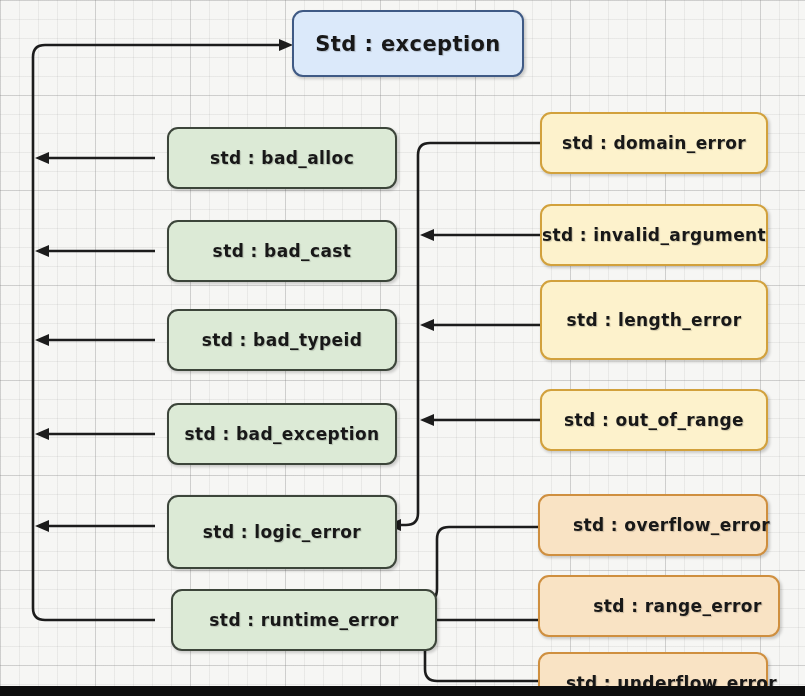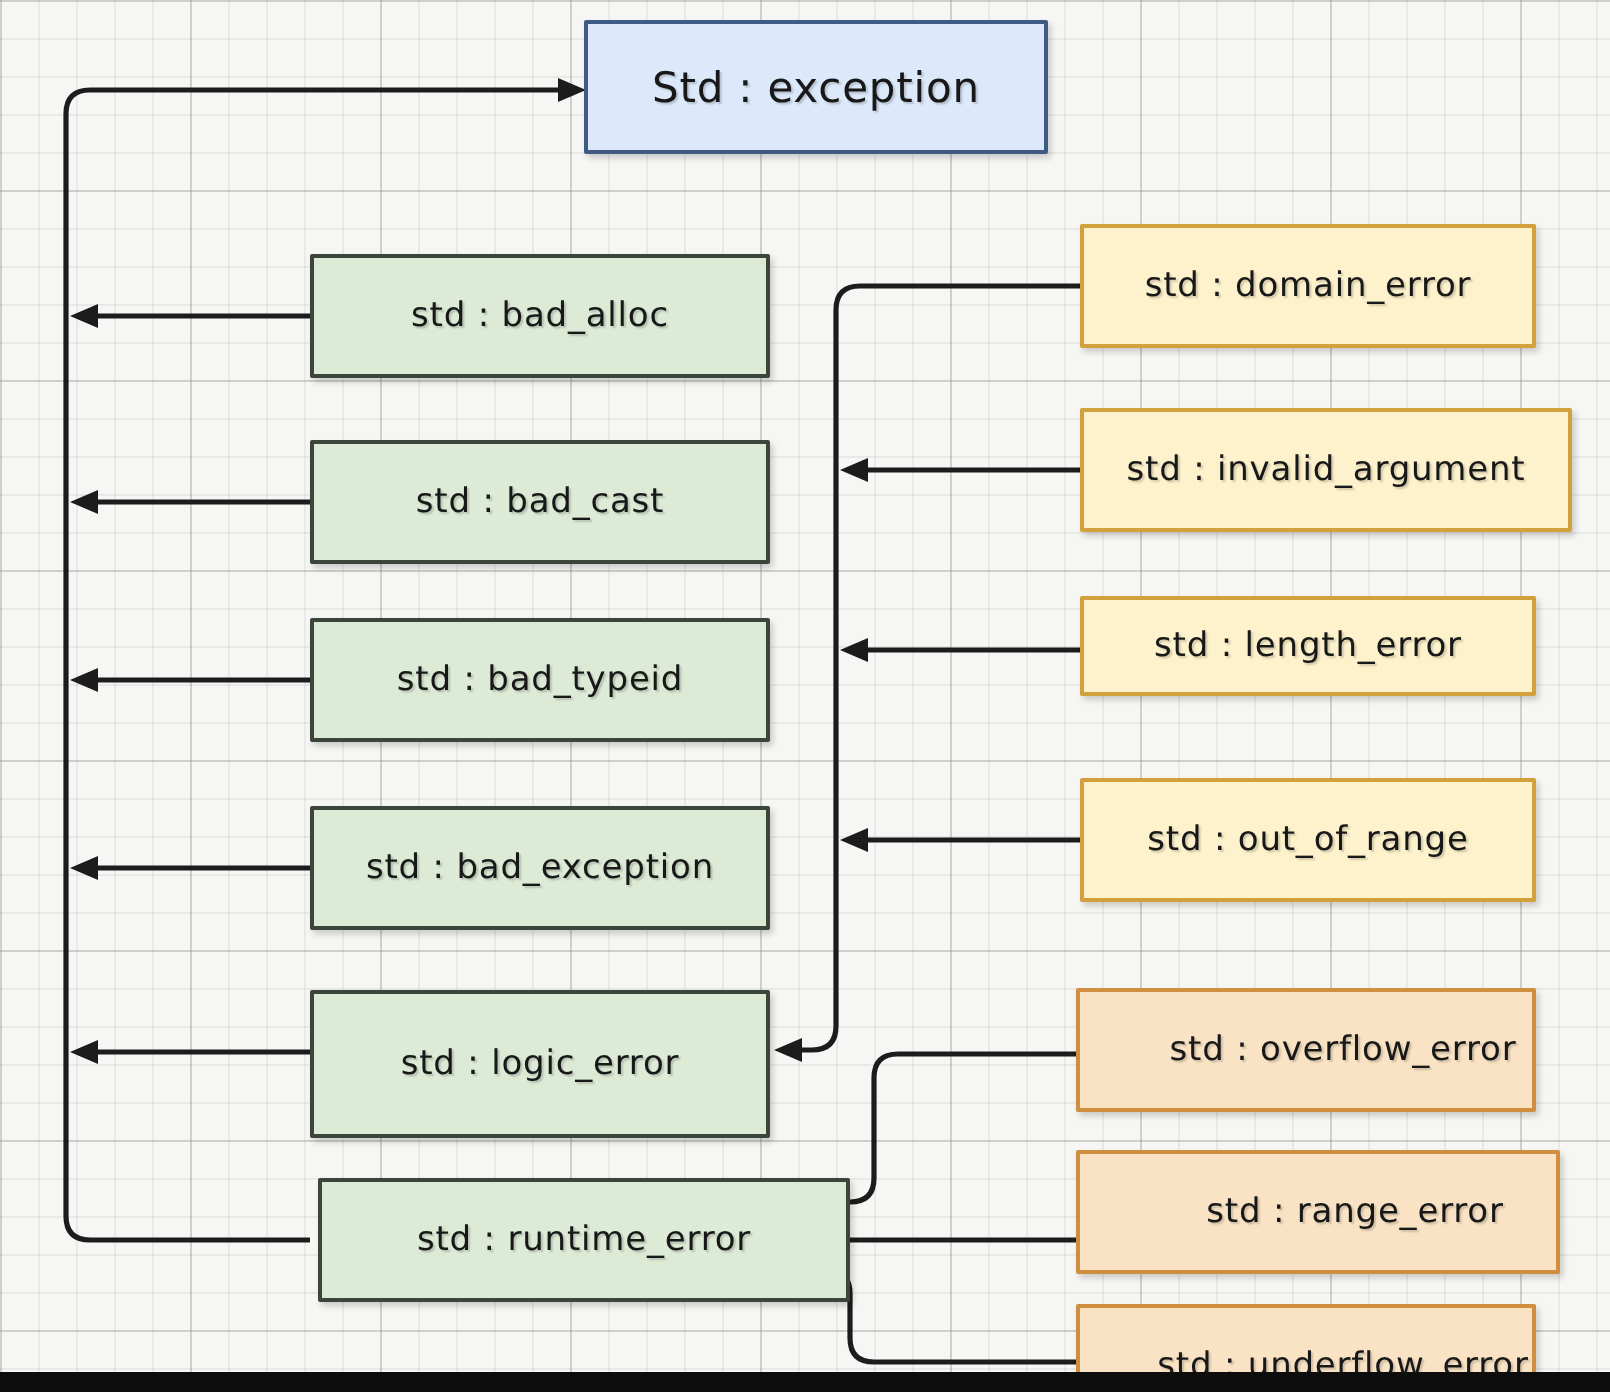--- a/index.html
+++ b/index.html
@@ -15,30 +15,30 @@
       linear-gradient(rgba(170,170,170,.18) 1px, transparent 1px),
       linear-gradient(90deg, rgba(170,170,170,.18) 1px, transparent 1px);
     background-size:95px 95px,95px 95px,19px 19px,19px 19px;
   }
   #wires{position:absolute;left:0;top:0;width:805px;height:696px;}
   #wires path{stroke:#1c1c1c;stroke-width:2.6;fill:none;}
   #wires .head{fill:#1c1c1c;stroke:none;}
   .node{
     position:absolute;
     display:flex;align-items:center;justify-content:center;
-    border:2.5px solid #444;border-radius:1px;
-    font-weight:400;font-size:17px;color:#181818;
+    border:2.5px solid #444;border-radius:11px;
+    font-weight:700;font-size:17px;color:#181818;
     letter-spacing:.4px;
     text-shadow:1px 1px 1px rgba(0,0,0,.18);
     box-shadow:1.5px 2px 3px rgba(0,0,0,.18);
     box-sizing:border-box;
     white-space:nowrap;
   }
   .root{background:#dbe9fa;border-color:#3f5a85;font-size:21px;}
-  .green{background:#dcead6;border-color:#3c453a;}
+  .green{background:#dcead6;border-color:#3c453a;margin-left:12px;}
   .yellow{background:#fdf2cc;border-color:#d2a13c;text-align:center;}
   .orange{background:#f9e3c4;border-color:#cf8f3f;padding-left:37px;}
   .bottom-bar{
     position:absolute;left:0;bottom:0;width:805px;height:10px;
     background:#0d0d0d;
   }
 </style>
 </head>
 <body>
 
@@ -72,22 +72,22 @@
   <div class="node root" style="left:292px;top:10px;width:232px;height:67px">Std : exception</div>
 
   <div class="node green" style="left:155px;top:127px;width:230px;height:62px">std : bad_alloc</div>
   <div class="node green" style="left:155px;top:220px;width:230px;height:62px">std : bad_cast</div>
   <div class="node green" style="left:155px;top:403px;width:230px;height:62px">std : bad_exception</div>
   <div class="node green" style="left:155px;top:309px;width:230px;height:62px">std : bad_typeid</div>
   <div class="node green" style="left:155px;top:495px;width:230px;height:74px">std : logic_error</div>
   <div class="node green" style="left:159px;top:589px;width:266px;height:62px">std : runtime_error</div>
 
   <div class="node yellow" style="left:540px;top:112px;width:228px;height:62px">std : domain_error</div>
-  <div class="node yellow" style="left:540px;top:204px;width:246px;height:62px">std : invalid_argument</div>
-  <div class="node yellow" style="left:540px;top:298px;width:228px;height:50px">std : length_error</div>
+  <div class="node yellow" style="left:540px;top:204px;width:228px;height:62px">std : invalid_argument</div>
+  <div class="node yellow" style="left:540px;top:280px;width:228px;height:80px">std : length_error</div>
   <div class="node yellow" style="left:540px;top:389px;width:228px;height:62px">std : out_of_range</div>
 
   <div class="node orange" style="left:538px;top:494px;width:230px;height:62px">std : overflow_error</div>
   <div class="node orange" style="left:538px;top:575px;width:242px;height:62px">std : range_error</div>
   <div class="node orange" style="left:538px;top:652px;width:230px;height:62px">std : underflow_error</div>
 
   <div class="bottom-bar"></div>
 </div>
 
 </body></html>

